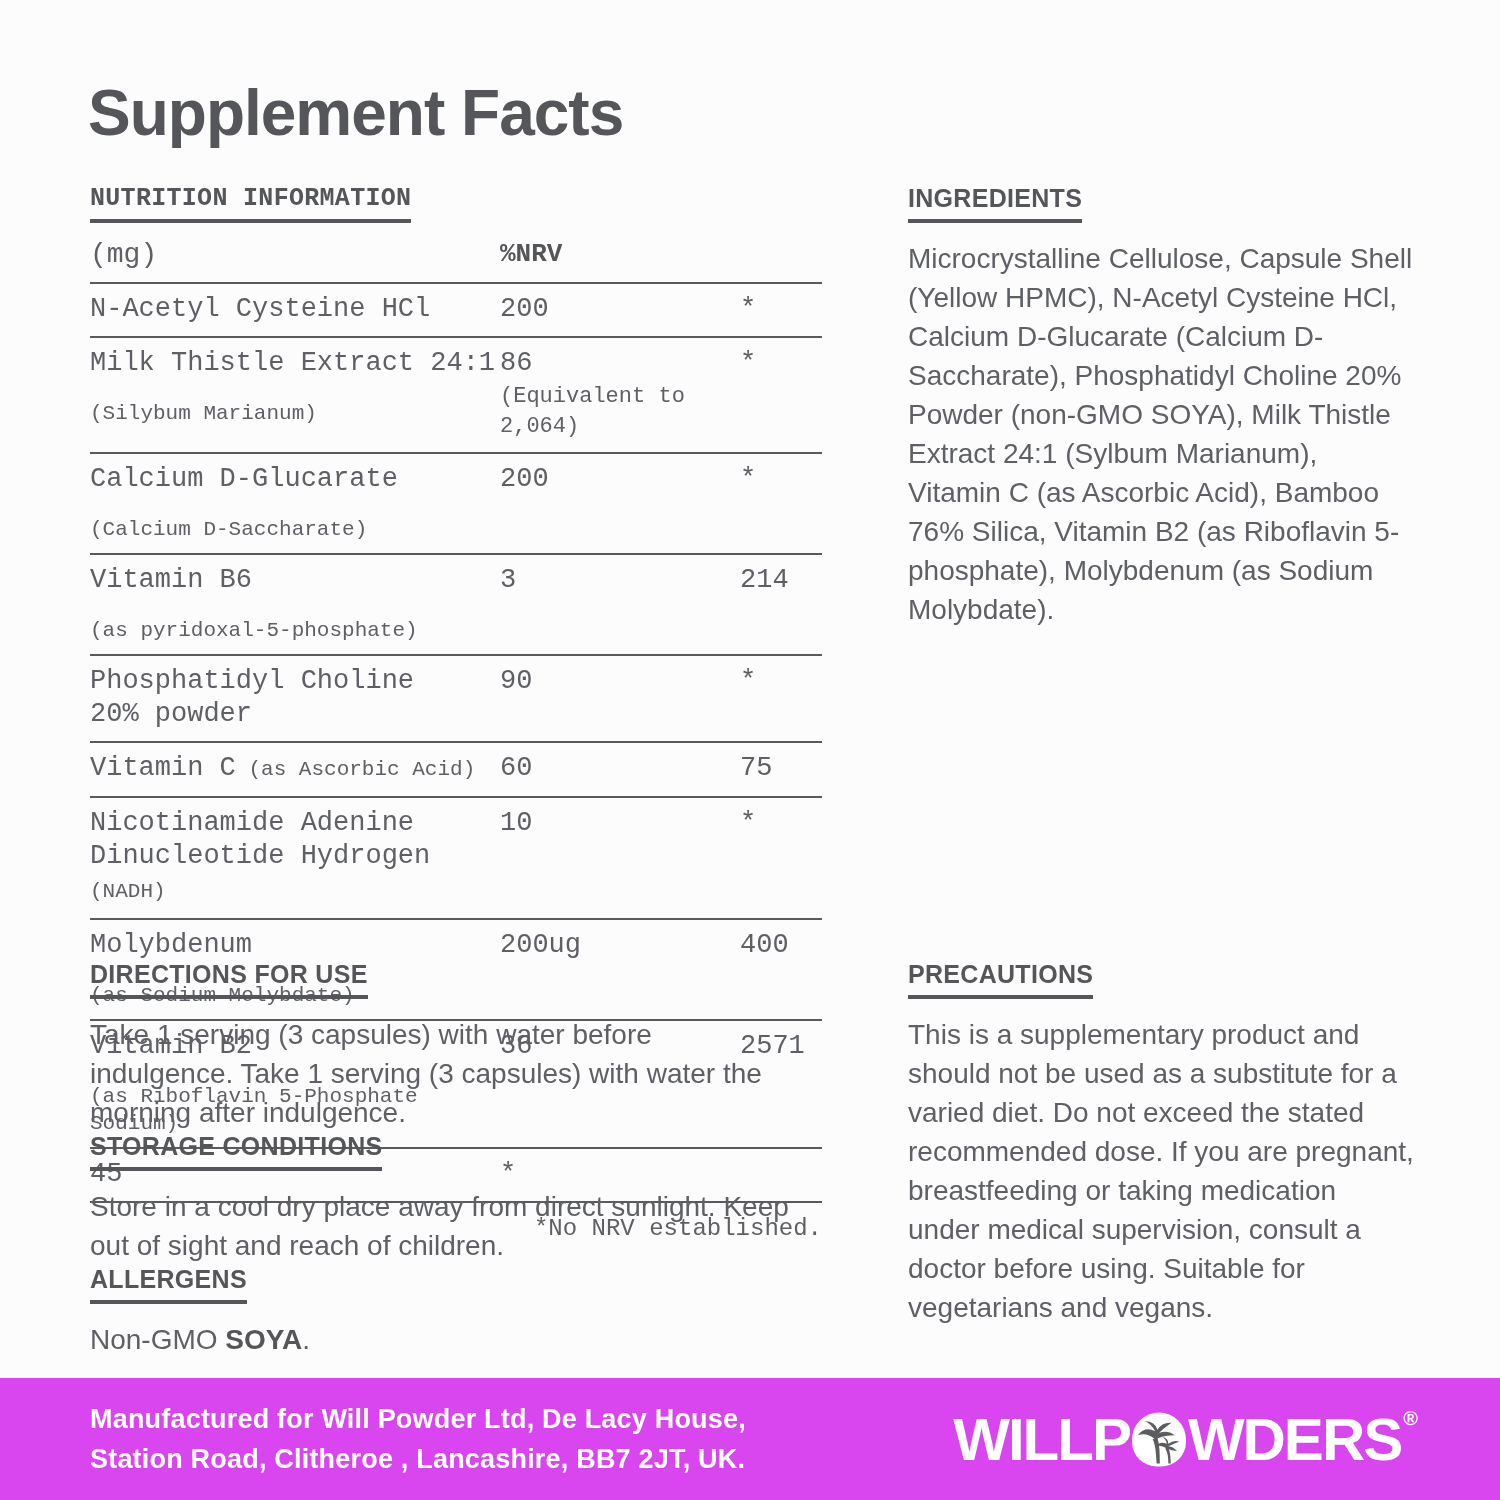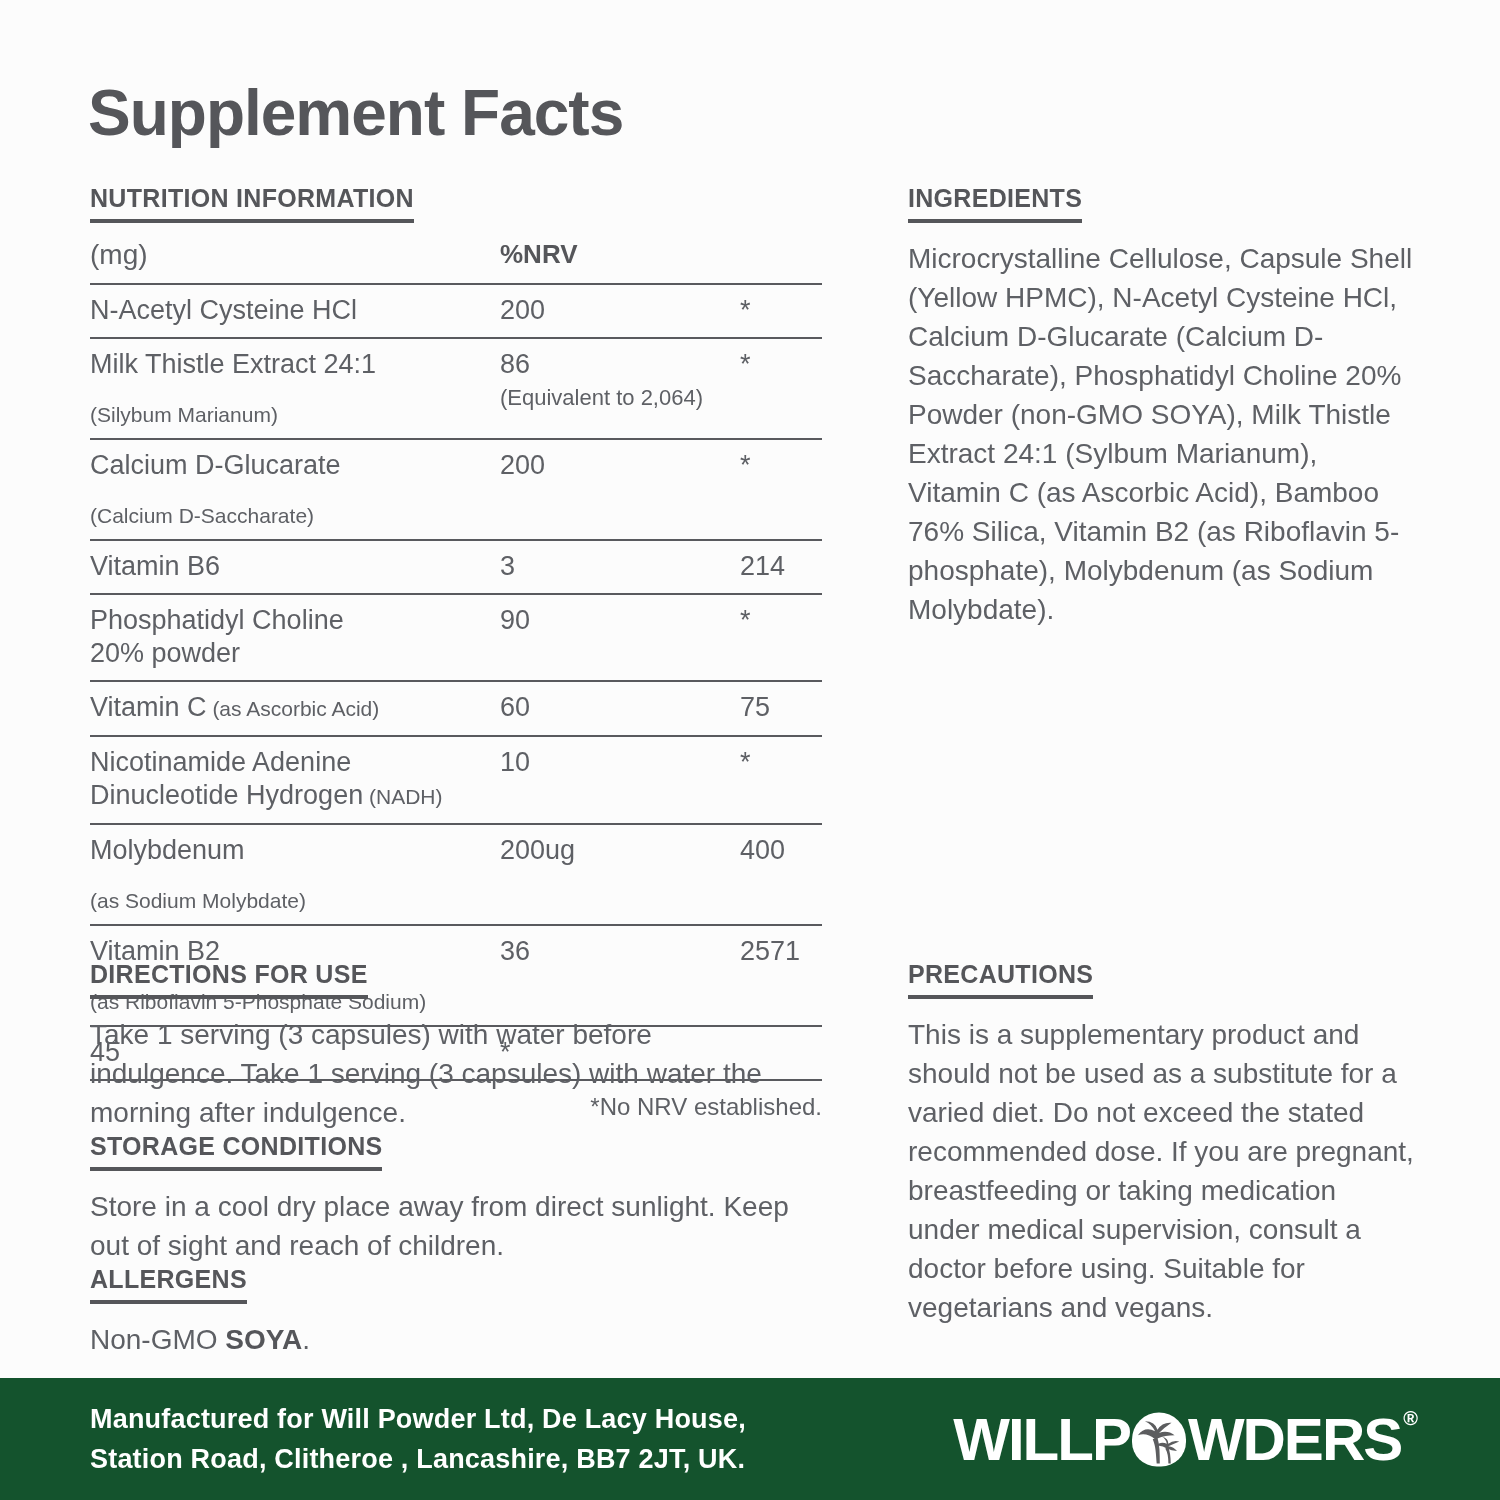--- a/index.html
+++ b/index.html
@@ -13,21 +13,21 @@
   .page{position:absolute;inset:0;overflow:hidden;}
 
   
   .title{
     position:absolute;left:88px;top:76px;margin:0;
     font-size:64px;font-weight:800;letter-spacing:-1px;
     color:#55565a;
   }
 
   
-  .blk-nutrition{position:absolute;left:90px;top:184px;width:732px;}
+  .blk-nutrition{position:absolute;left:90px;top:184px;width:732px;font-family:Liberation Mono, monospace;}
   .blk-ingredients{position:absolute;left:908px;top:184px;width:506px;}
   .blk-left2{position:absolute;left:90px;top:960px;width:700px;}
   .blk-right2{position:absolute;left:908px;top:960px;width:506px;}
 
   .sec-heading{
     display:inline-block;
     font-size:25px;font-weight:800;color:#55565a;letter-spacing:.3px;
     border-bottom:4px solid #55565a;
     padding-bottom:6px;margin:0 0 4px 0;
   }
@@ -58,21 +58,21 @@
   .footnote{
     text-align:right;font-size:24px;color:#5e6065;margin-top:12px;
   }
 
   
   .bold-ink{font-weight:800;color:#55565a;}
 
   
   .footer{
     position:absolute;left:0;right:0;bottom:0;height:122px;
-    background:#14532d;color:#ffffff;
+    background:#d946ef;color:#ffffff;
   }
   .addr{
     position:absolute;left:90px;top:50%;transform:translateY(-50%);
     font-size:27px;font-weight:800;line-height:40px;letter-spacing:.2px;
   }
   .logo{
     position:absolute;right:82px;top:50%;transform:translateY(-50%);
     display:flex;align-items:center;
     font-size:60px;font-weight:800;letter-spacing:-2px;color:#ffffff;
     white-space:nowrap;
@@ -138,20 +138,21 @@
         <div class="amt">200</div>
       </div>
       <div class="cell nrv-cell">
         <span class="nrv">*</span>
       </div>
     </div>
 
     <div class="trow">
       <div class="cell name-cell">
             <div class="nm-line">Vitamin B6</div>
+            <div class="sub">(as pyridoxal-5-phosphate)</div>
           </div>
       <div class="cell amt-cell">
         <div class="amt">3</div>
       </div>
       <div class="cell nrv-cell">
         <span class="nrv">214</span>
       </div>
     </div>
 
     <div class="trow">

